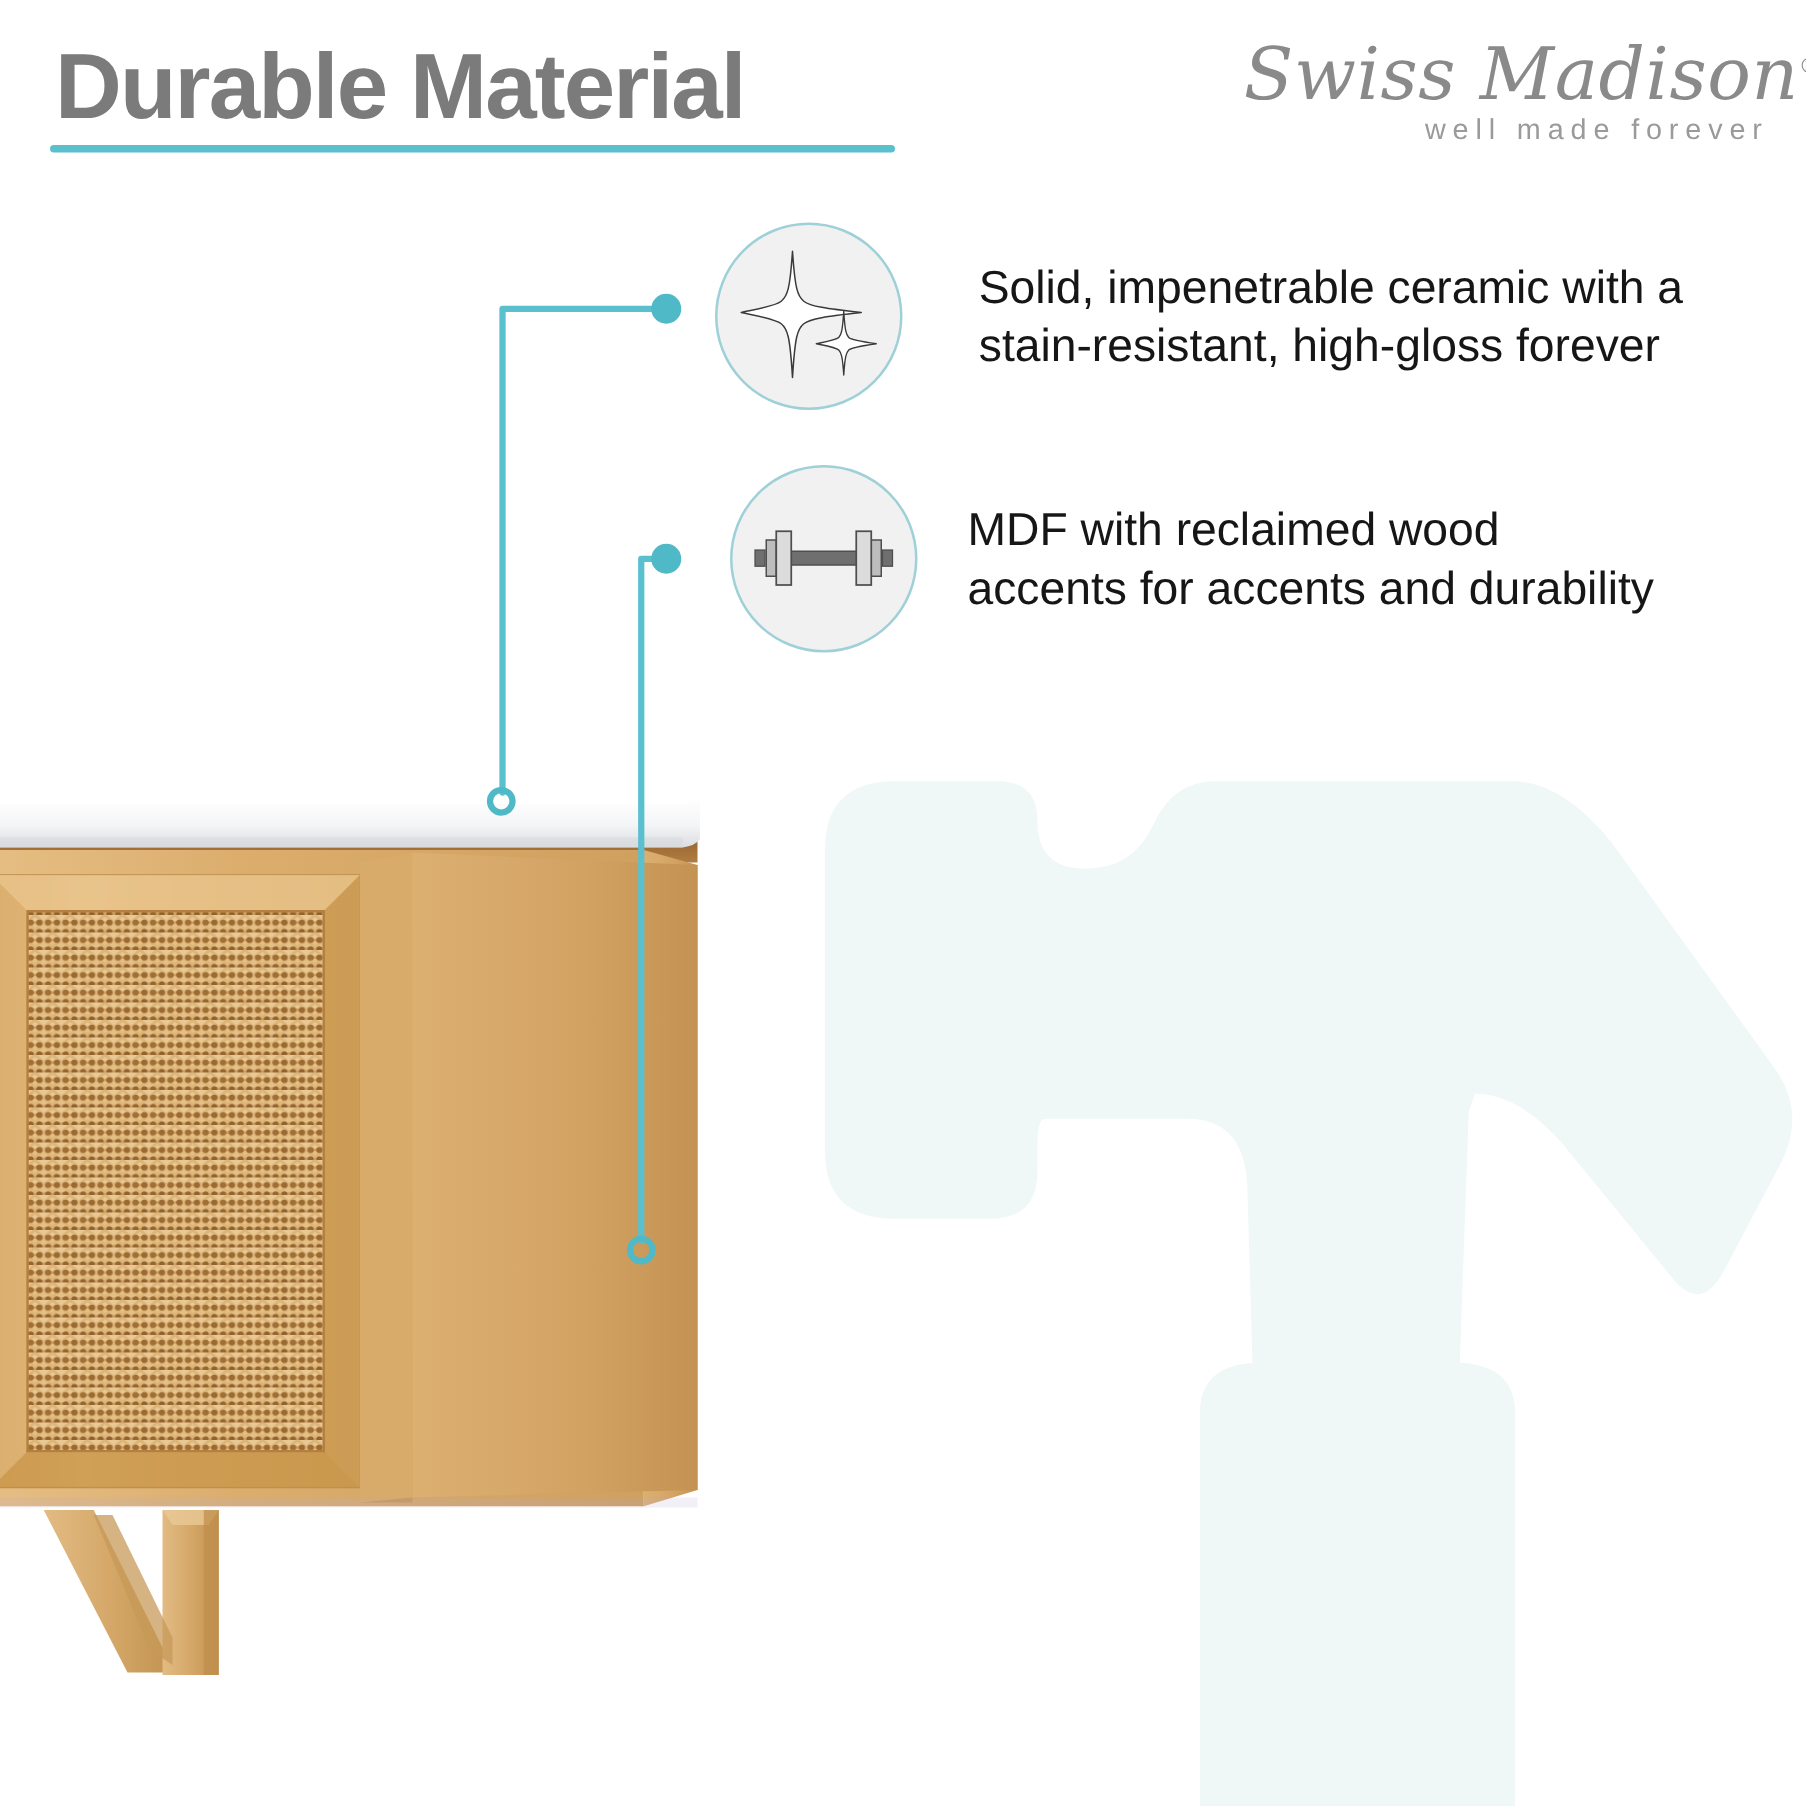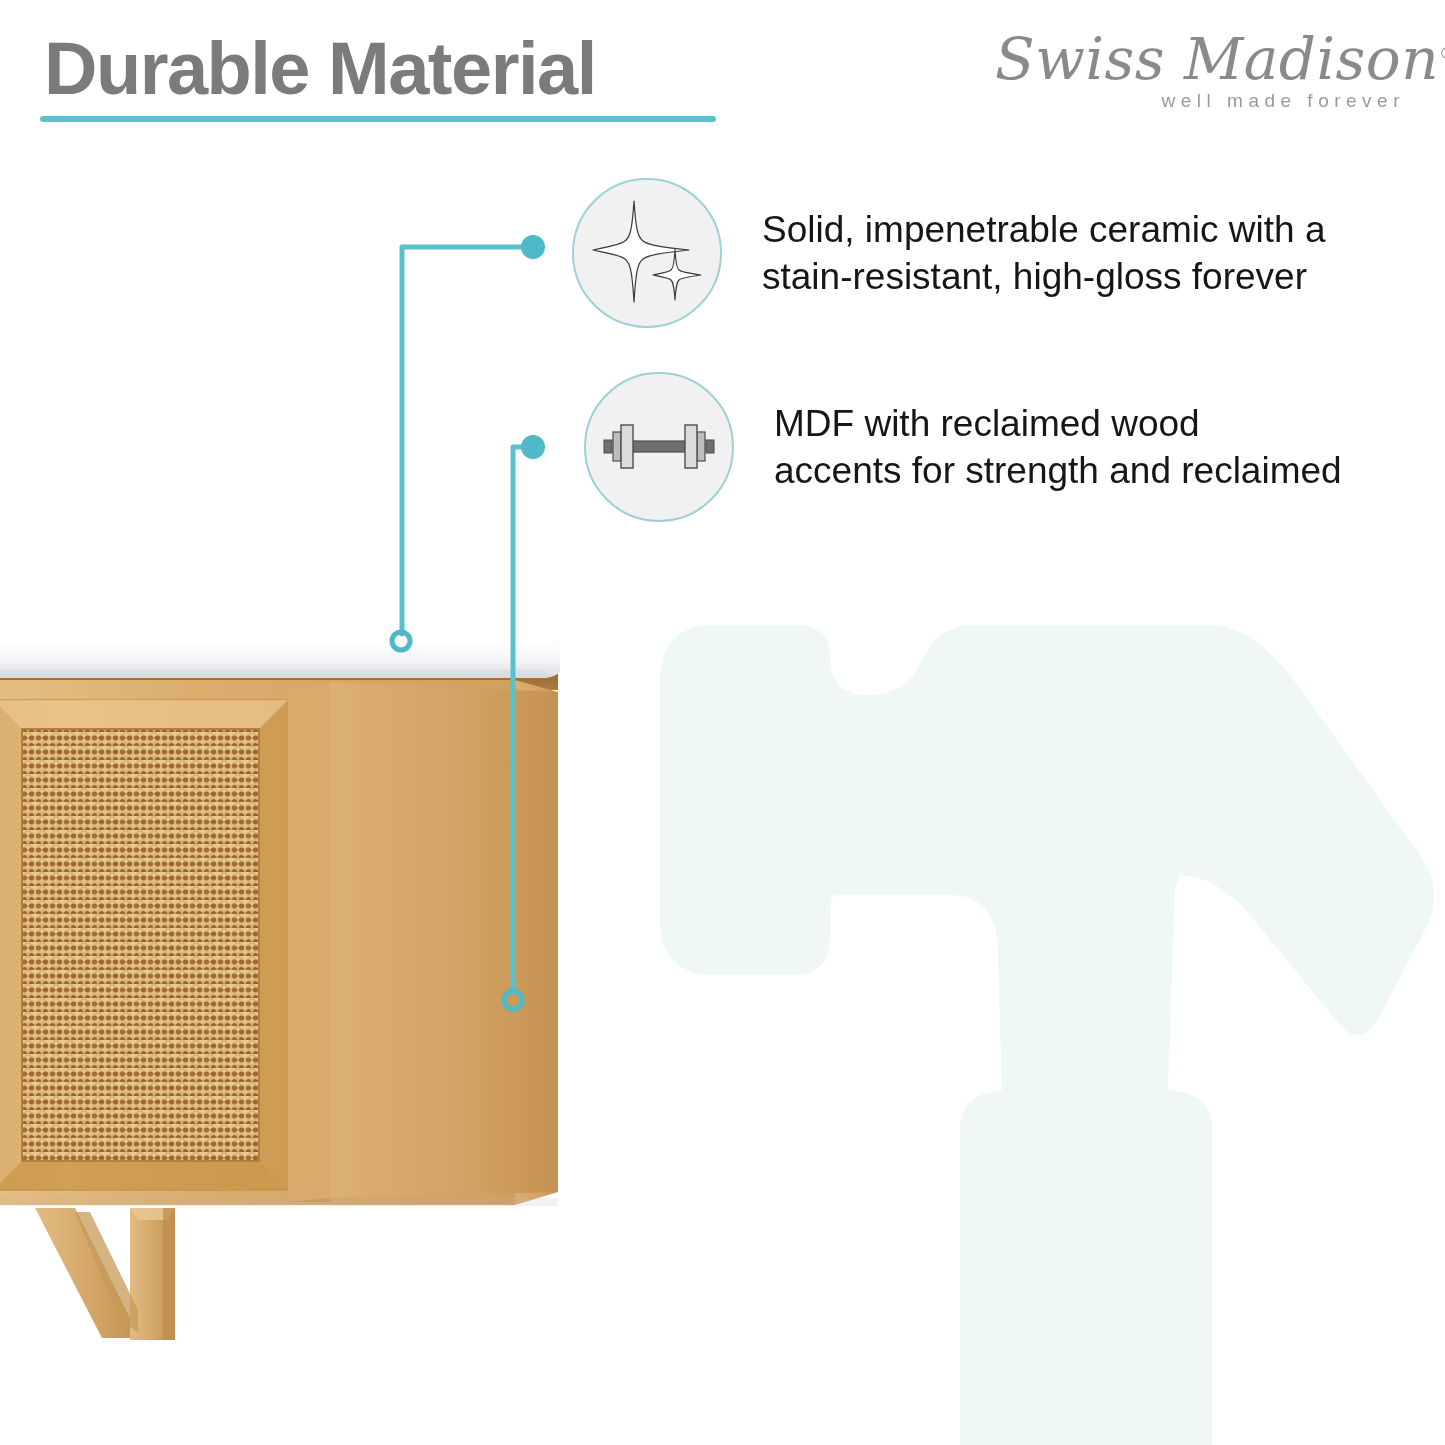--- a/index.html
+++ b/index.html
@@ -57,25 +57,24 @@
     letter-spacing: 0.5px;
   }
   #logo-reg {
     font-size: 17px;
     vertical-align: super;
     font-style: normal;
     letter-spacing: 0;
   }
   #logo-tagline {
     font-family: "Liberation Sans", sans-serif;
-    font-size: 19px;
+    font-size: 23px;
     color: #9a9a9a;
     letter-spacing: 5.5px;
     margin-top: 2px;
-    margin-right: 10px;
     white-space: nowrap;
   }
 
   
   #hammer-watermark {
     position: absolute;
     left: 650px;
     top: 585px;
     width: 795px;
     height: 860px;
@@ -100,21 +99,21 @@
     height: 1445px;
     pointer-events: none;
   }
 
   
   .feature-row {
     position: absolute;
     display: flex;
     align-items: center;
   }
-  #feature-row-0 { left: 572px; top: 178px; }
+  #feature-row-0 { left: 572px; top: 178px; gap: 21px; }
   #feature-row-1 { left: 584px; top: 372px; }
 
   .feature-icon-circle {
     width: 150px;
     height: 150px;
     border-radius: 50%;
     background: #f1f1f1;
     border: 2px solid #9ed0d8;
     box-sizing: border-box;
     flex: 0 0 auto;
@@ -333,17 +332,17 @@
         <rect x="13" y="28" width="8" height="29" fill="#bdbdbd" stroke="#4e4e4e" stroke-width="1.2"></rect>
         <rect x="21" y="21" width="12" height="43" fill="#dcdcdc" stroke="#4e4e4e" stroke-width="1.4"></rect>
 
         <rect x="106" y="36" width="8" height="13" fill="#6f6f6f" stroke="#4e4e4e" stroke-width="1"></rect>
         <rect x="97" y="28" width="8" height="29" fill="#bdbdbd" stroke="#4e4e4e" stroke-width="1.2"></rect>
         <rect x="85" y="21" width="12" height="43" fill="#dcdcdc" stroke="#4e4e4e" stroke-width="1.4"></rect>
       </svg>
     </div>
     <div class="feature-text">
       <span class="ln">MDF with reclaimed wood</span>
-      <span class="ln">accents for strength and reclaimed</span>
+      <span class="ln">accents for accents and durability</span>
     </div>
   </div>
 
 </div>
 
 </body></html>

